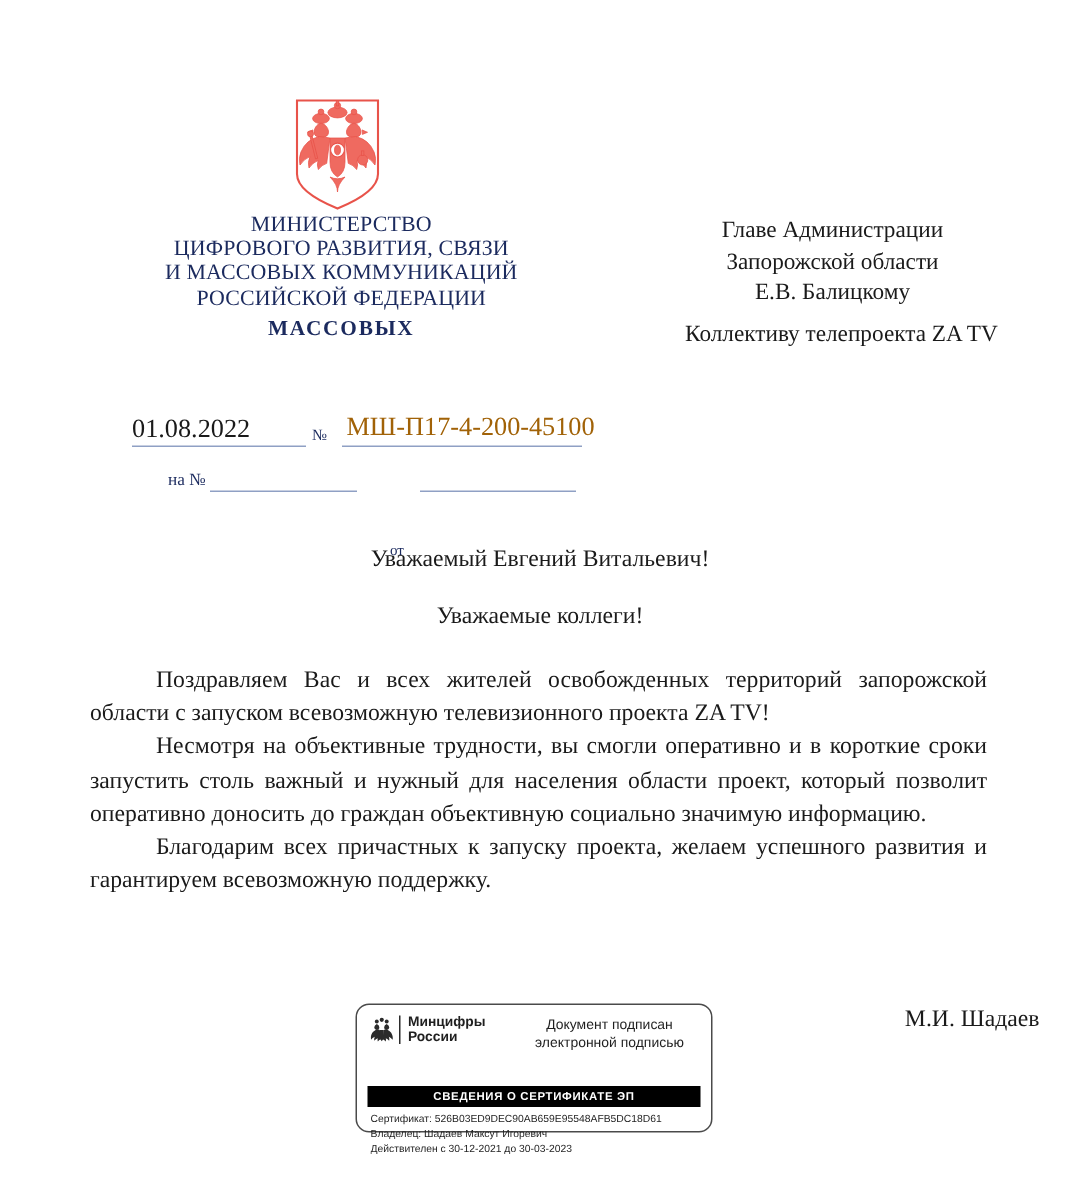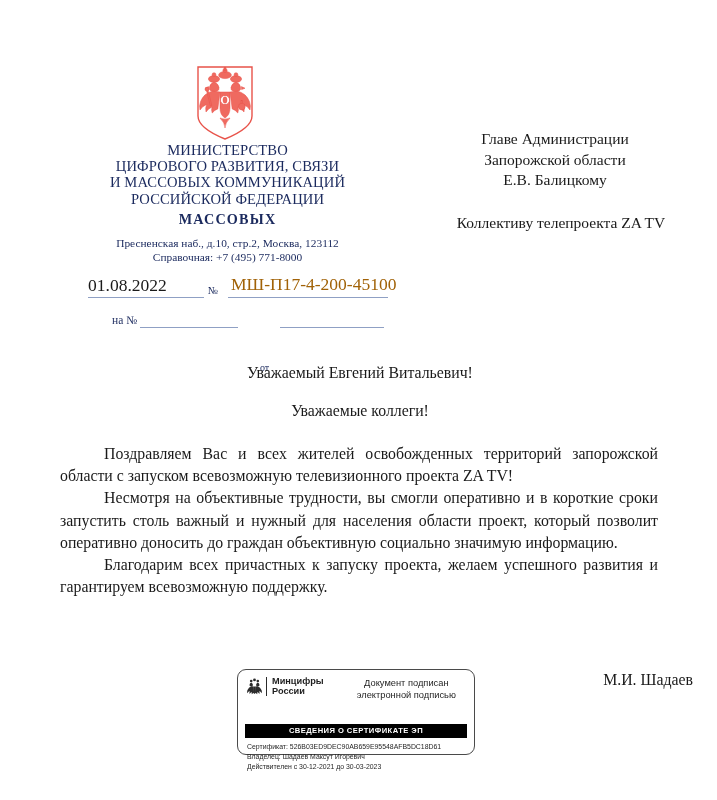--- a/index.html
+++ b/index.html
@@ -119,21 +119,21 @@
     font-size: 10px;
     color: #1b2a5e;
     margin-top: 48px;
   }
   .rule-from { left: 168px; top: 15px; width: 104px; }
 
   
   .addressee {
     position: absolute;
     left: 420px;
-    top: 129px;
+    top: 144px;
     width: 270px;
     text-align: center;
     font-size: 15.5px;
     line-height: 20.5px;
     color: #1a1a1a;
   }
   .addressee-team {
     position: absolute;
     left: 420px;
     top: 214px;
@@ -291,24 +291,20 @@
 
   <div class="letterhead">
     <div class="line">МИНИСТЕРСТВО</div>
     <div class="line">ЦИФРОВОГО РАЗВИТИЯ, СВЯЗИ</div>
     <div class="line">И МАССОВЫХ КОММУНИКАЦИЙ</div>
     <div class="line">РОССИЙСКОЙ ФЕДЕРАЦИИ</div>
   </div>
 
   <div class="minister-title">МАССОВЫХ</div>
 
-  <div class="address-block">
-    <div>Пресненская наб., д.10, стр.2,  Москва, 123112</div>
-    <div>Справочная: +7 (495) 771-8000</div>
-  </div>
 
   <div class="ref-row">
     <span class="ref-date">01.08.2022</span>
     <span class="rule rule-date"></span>
     <span class="ref-no-sym">№</span>
     <span class="ref-number">МШ-П17-4-200-45100</span>
     <span class="rule rule-number"></span>
   </div>
 
   <div class="onref-row">

